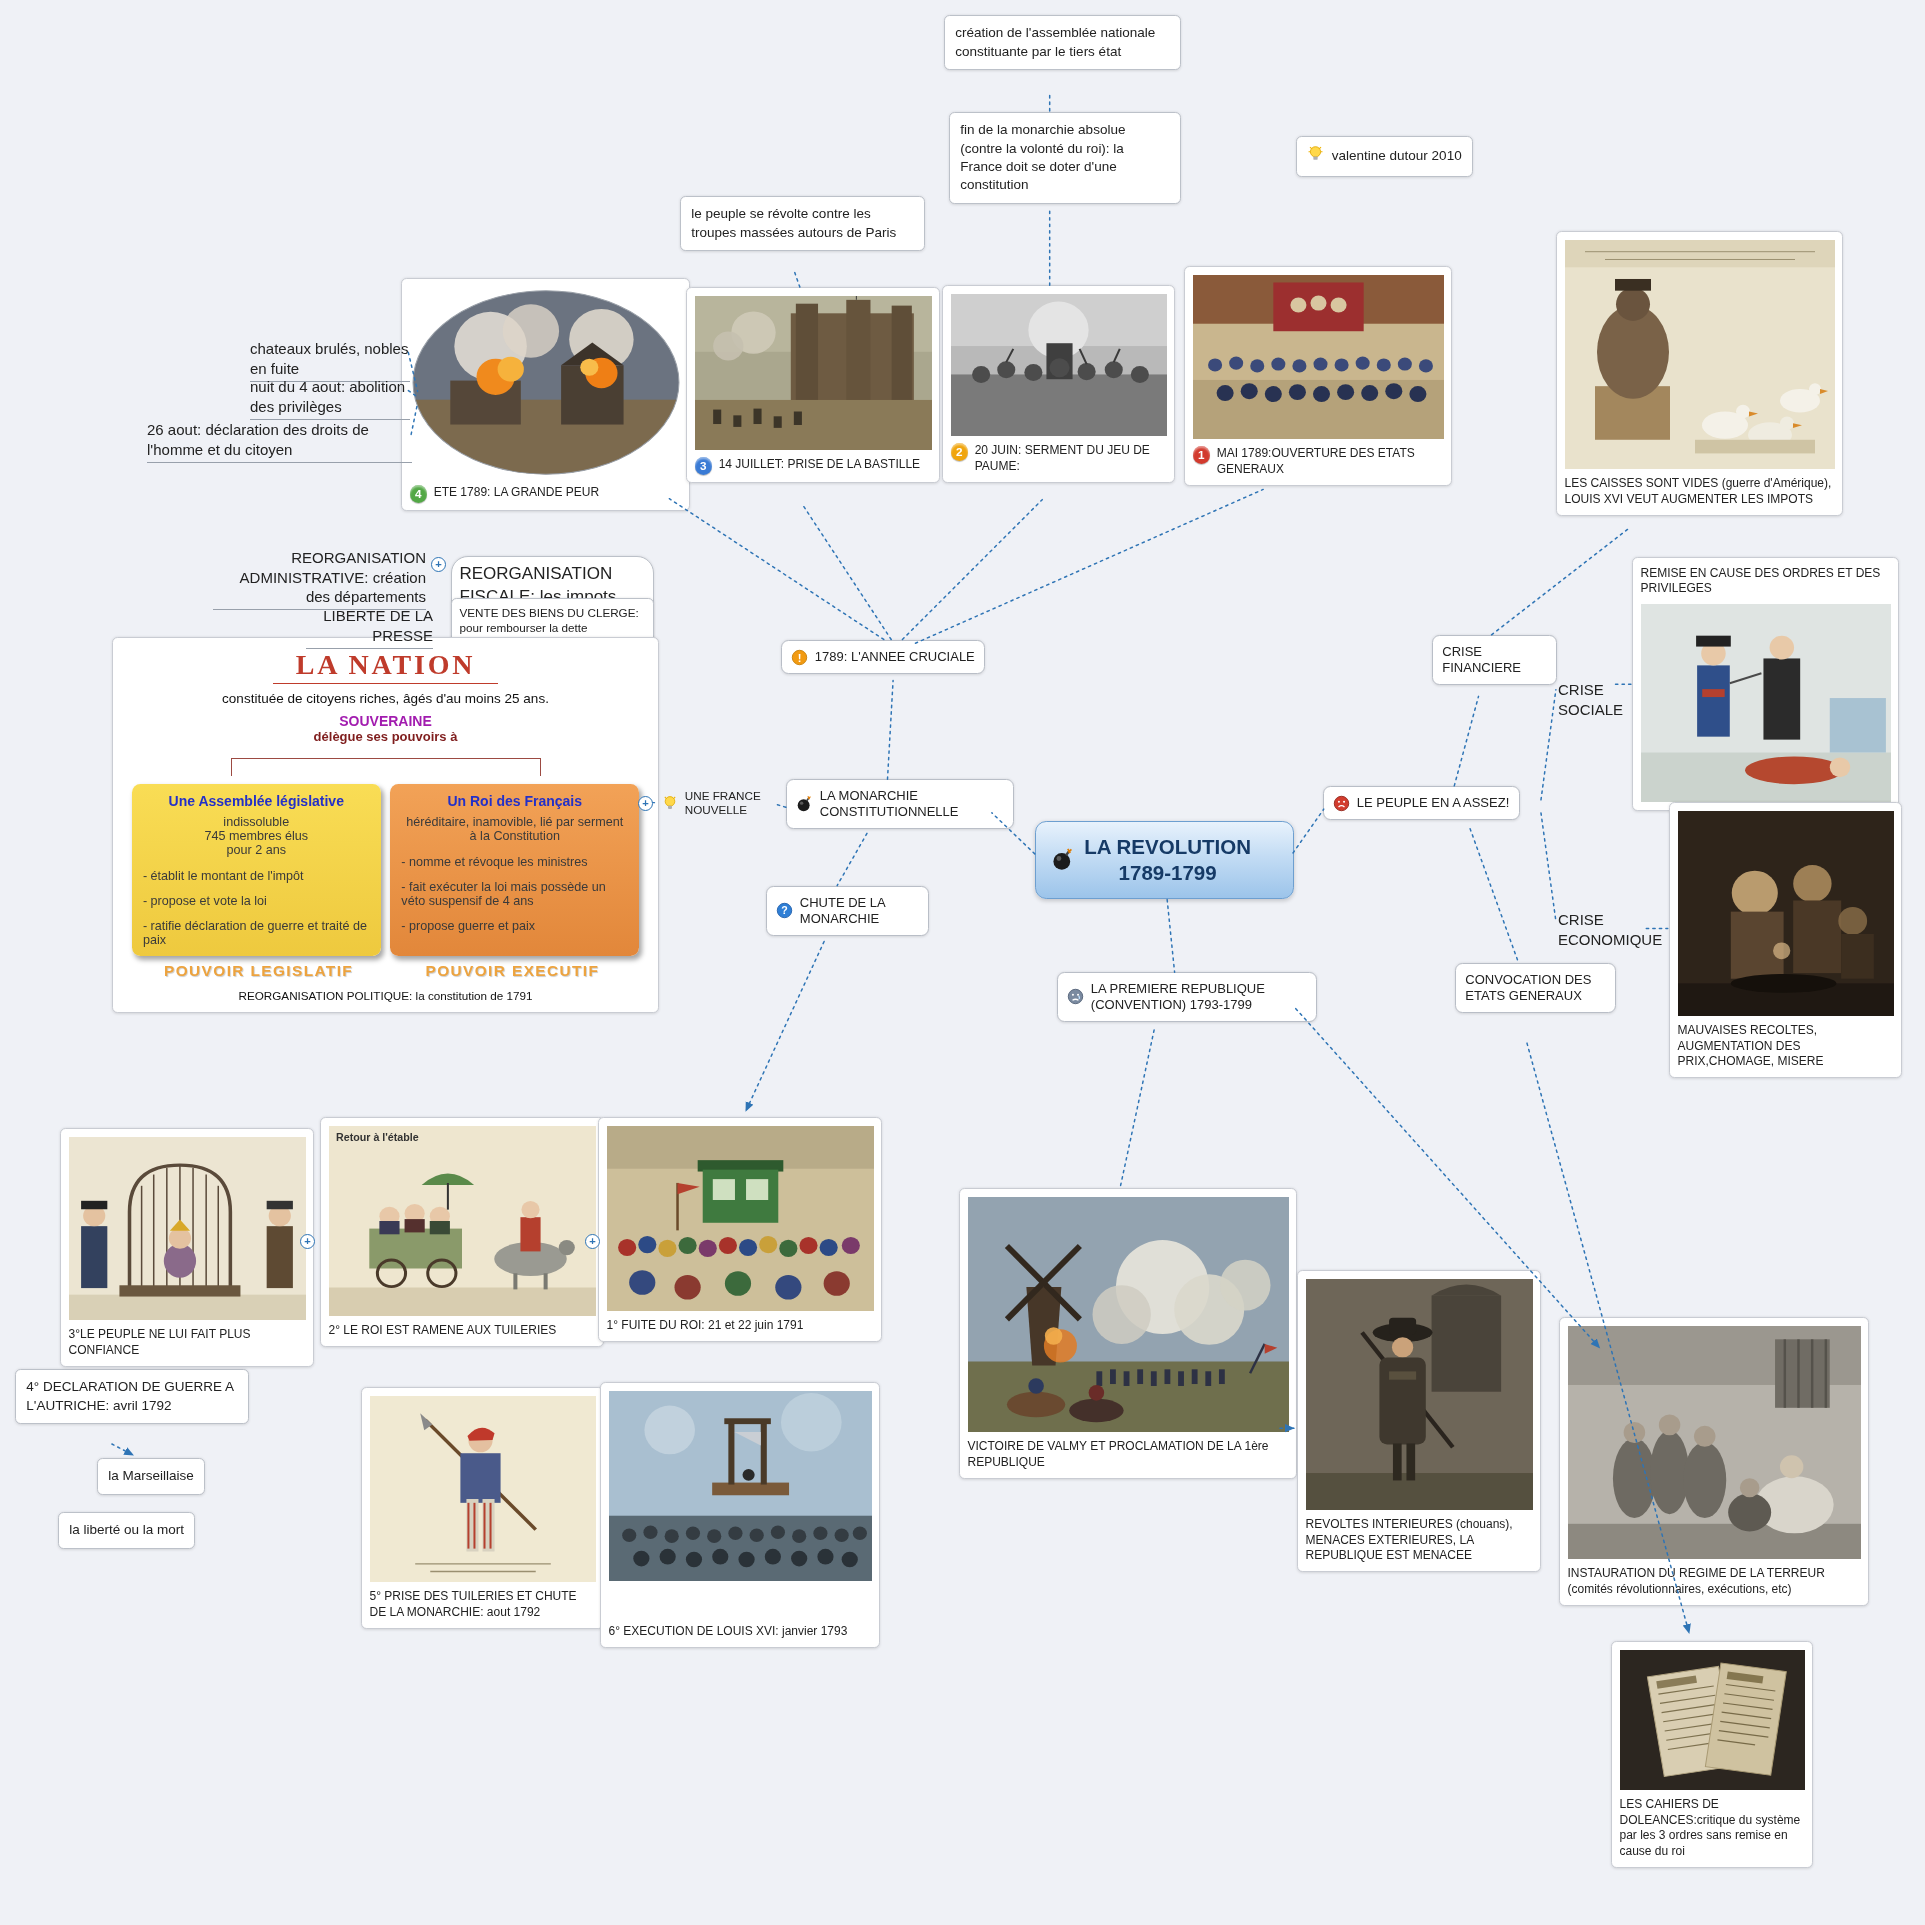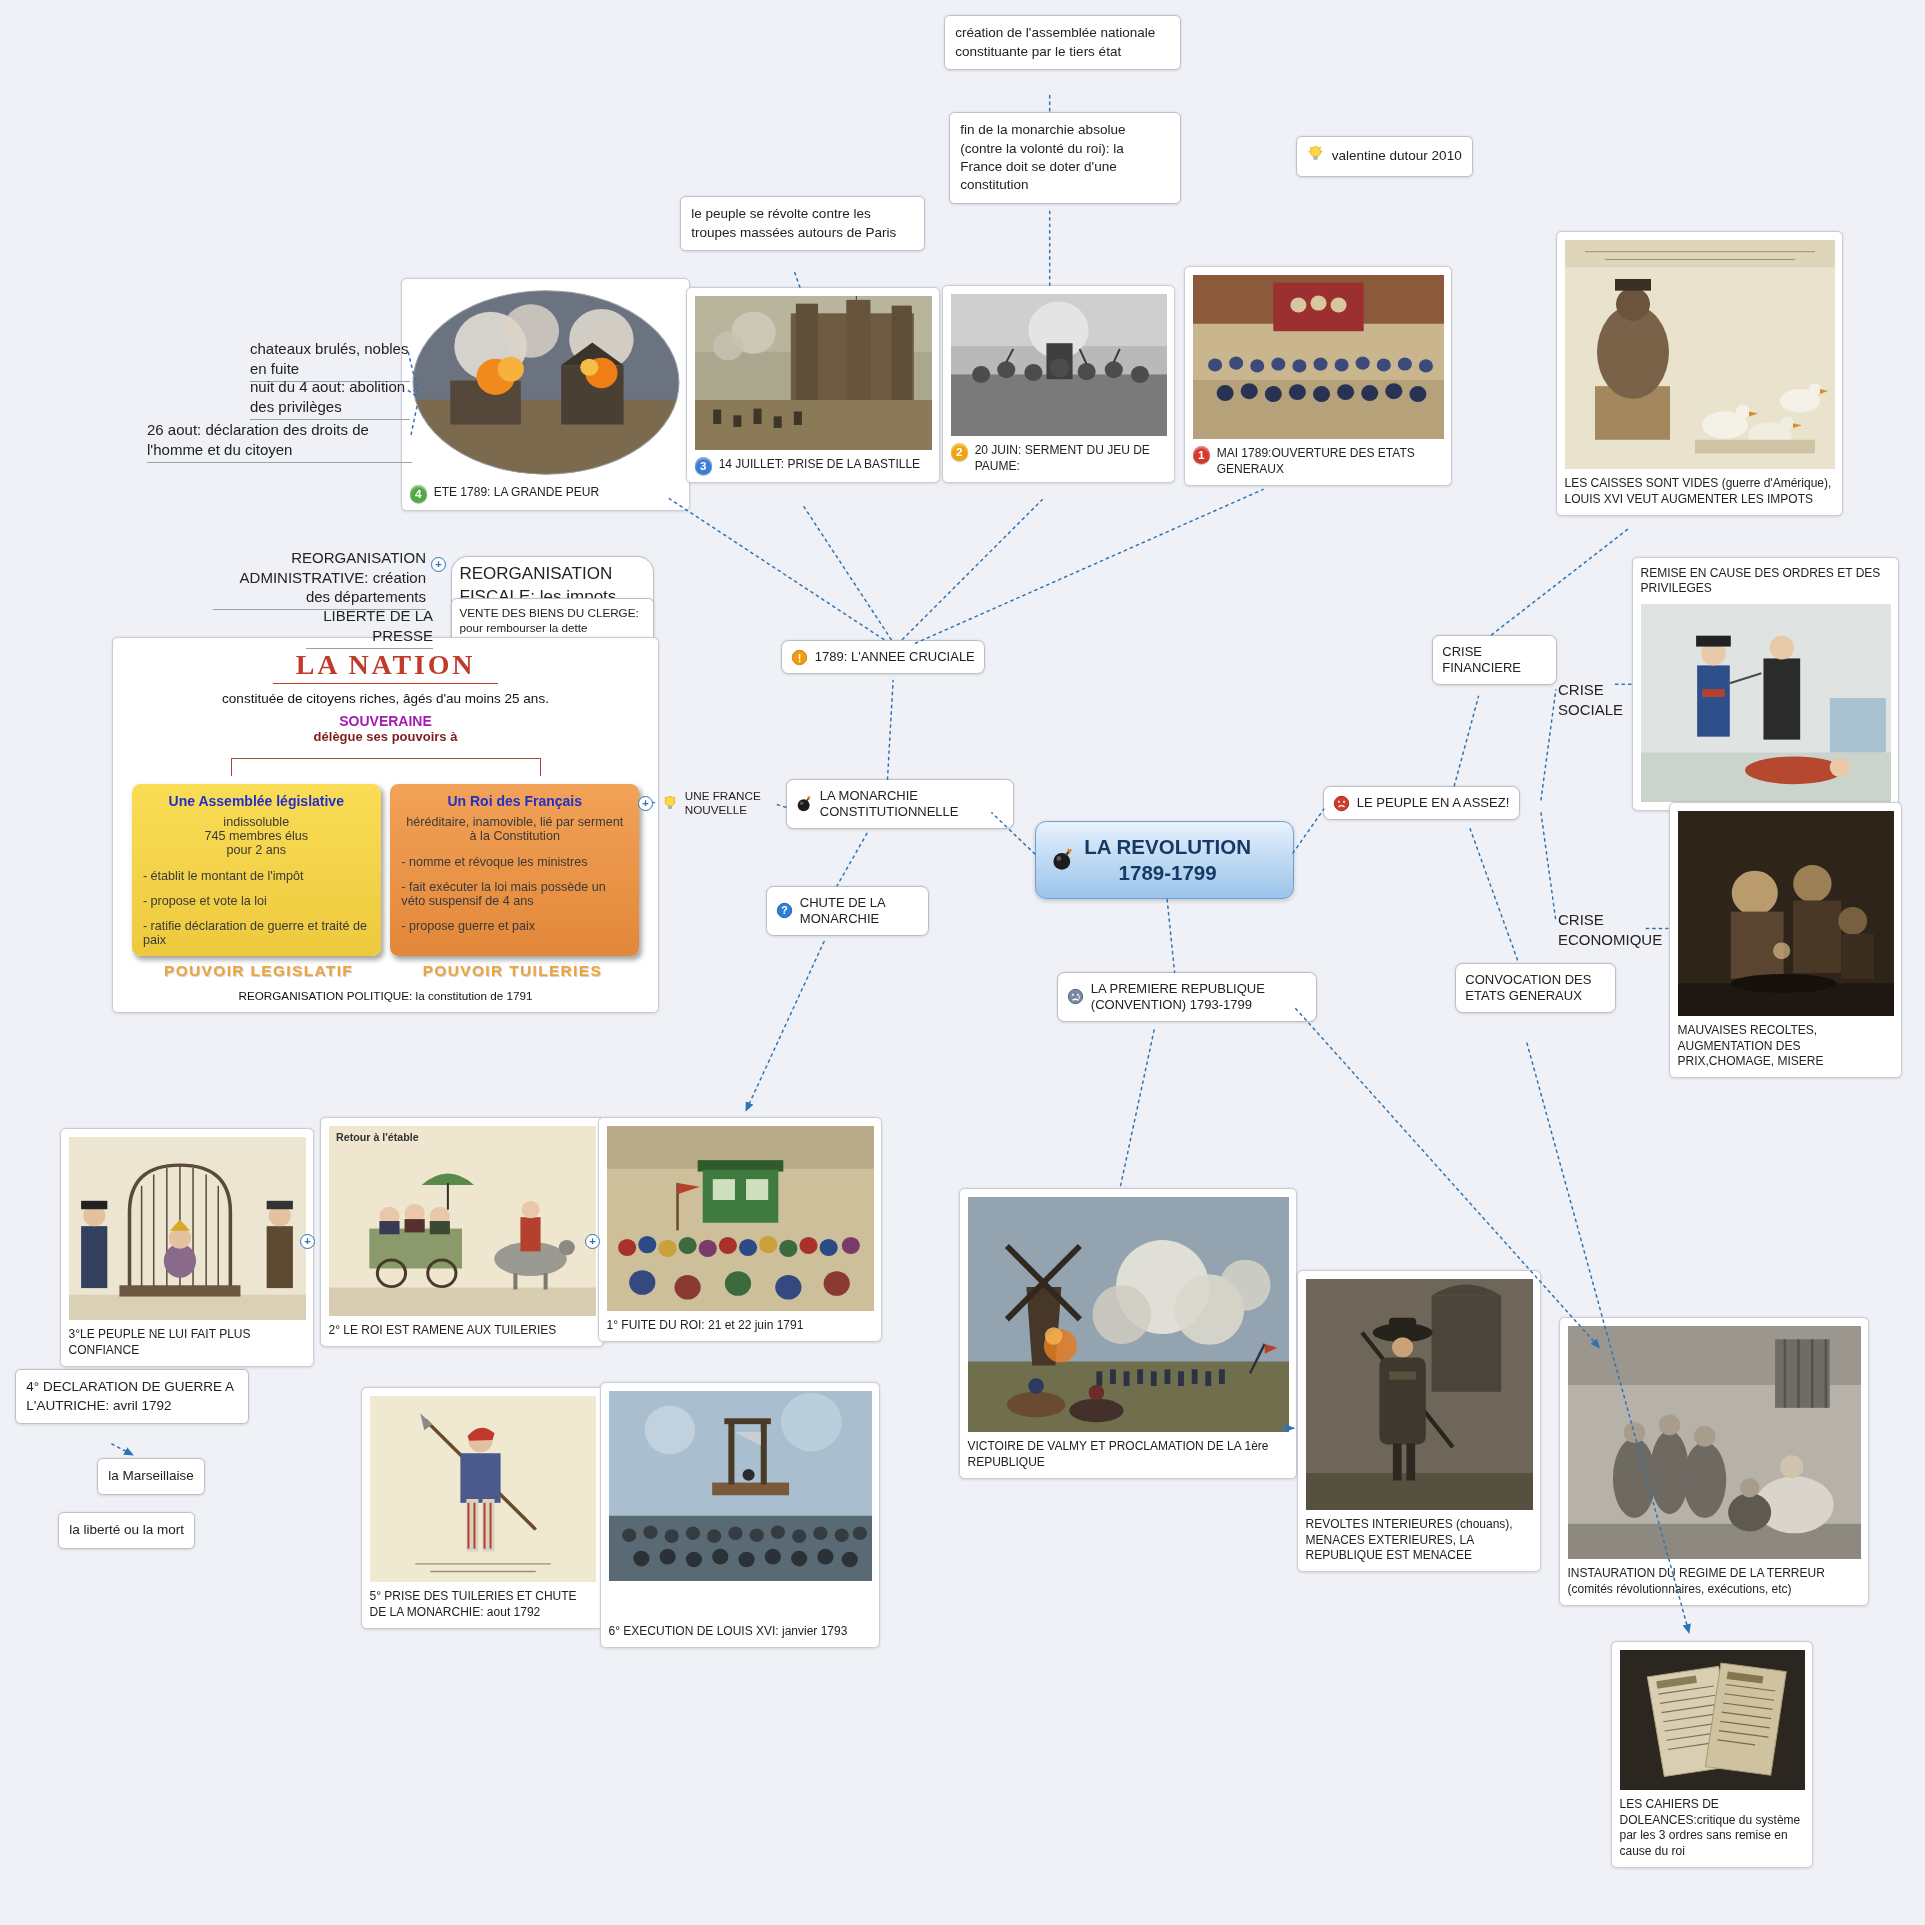--- a/index.html
+++ b/index.html
@@ -474,21 +474,21 @@
       <div class="colbox colR">
         <div class="bt">Un Roi des Français</div>
         <div class="bi">héréditaire, inamovible, lié par serment à la Constitution</div>
         <div class="bli">- nomme et révoque les ministres</div>
         <div class="bli">- fait exécuter la loi mais possède un véto suspensif de 4 ans</div>
         <div class="bli">- propose guerre et paix</div>
       </div>
     </div>
     <div class="footers">
       <div class="pf">POUVOIR LEGISLATIF</div>
-      <div class="pf">POUVOIR TUILERIES</div>
+      <div class="pf">POUVOIR EXECUTIF</div>
     </div>
     <div class="ncap">REORGANISATION POLITIQUE: la constitution de 1791</div>
   </div>
 </div>
 
 <div class="fig" id="fig-cage">
   <svg class="img" viewBox="0 0 235 195" preserveAspectRatio="none">
     <rect width="235" height="195" fill="#ece5d2"></rect>
     <rect y="168" width="235" height="27" fill="#d9d0b6"></rect>
     <path d="M60 160 L60 80 Q60 30 110 30 Q160 30 160 80 L160 160" fill="none" stroke="#5a4a3a" stroke-width="3.5"></path>

